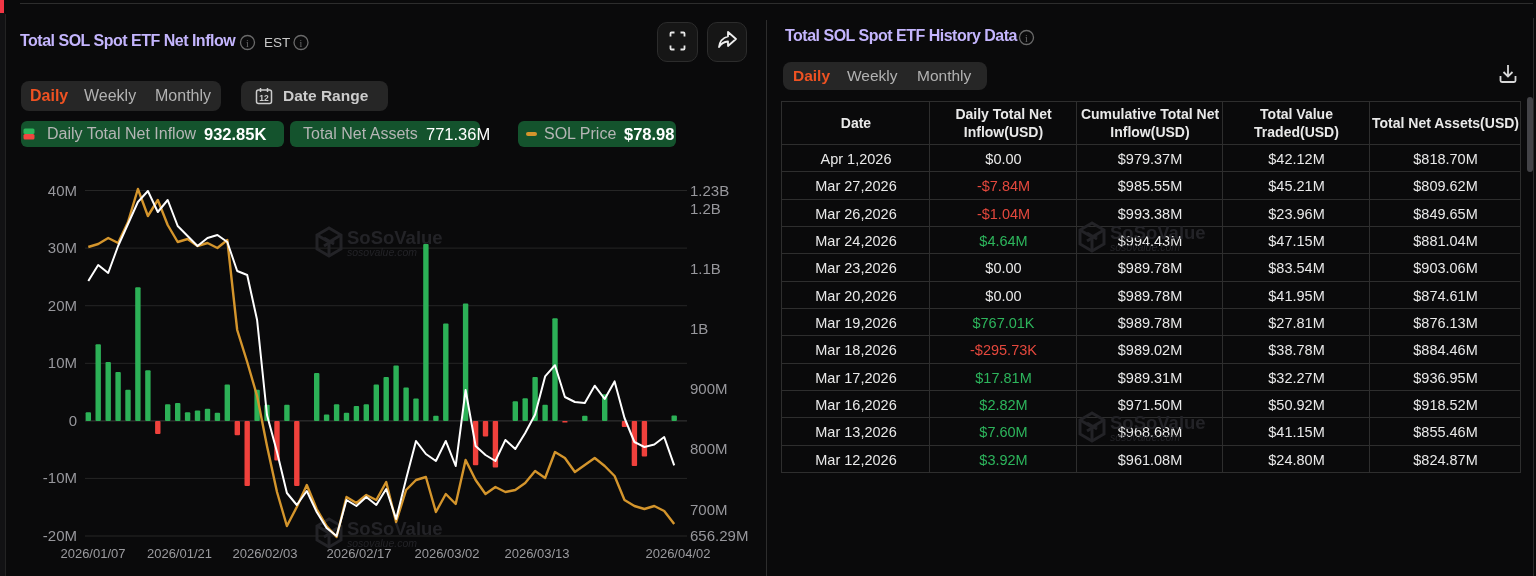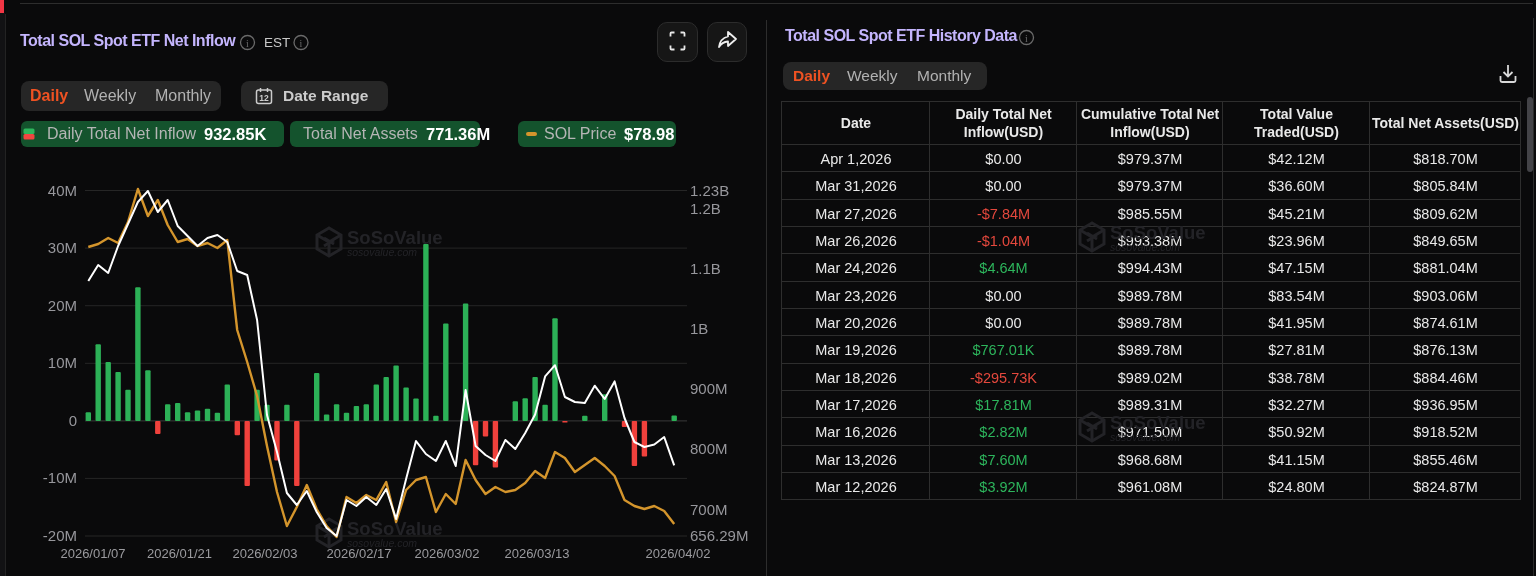--- a/index.html
+++ b/index.html
@@ -73,21 +73,21 @@
       <rect x="0.5" y="6" width="11" height="5.5" rx="1.5" fill="#f14540"></rect>
     </svg>
   <span style="color:#b5b5b5;font-size:16px;margin-left:12px">Daily Total Net Inflow</span>
   <span style="color:#ffffff;font-size:16.5px;font-weight:bold;margin-left:8px">932.85K</span>
 </div>
 <div class="abs chip" style="left:290px;top:121px;width:190px;">
   <svg width="11" height="6" style="margin-left:6px">
       <rect x="0" y="1" width="11" height="4" rx="2" fill="#ffffff"></rect>
     </svg>
   <span style="color:#b5b5b5;font-size:16px;margin-left:7px">Total Net Assets</span>
-  <span style="color:#ffffff;font-size:16.5px;font-weight:bold;margin-left:8px">771.36M</span>
+  <span style="color:#ffffff;font-size:16.5px;font-weight:normal;margin-left:8px">771.36M</span>
 </div>
 <div class="abs chip" style="left:518px;top:121px;width:158px;">
   <svg width="11" height="6" style="margin-left:8px">
       <rect x="0" y="1" width="11" height="4" rx="2" fill="#d4952c"></rect>
     </svg>
   <span style="color:#b5b5b5;font-size:16px;margin-left:7px">SOL Price</span>
   <span style="color:#ffffff;font-size:16.5px;font-weight:bold;margin-left:8px">$78.98</span>
 </div>
 
 <svg width="768" height="576" style="position:absolute;left:0;top:0">
@@ -230,27 +230,20 @@
     </thead>
 <tbody>
 <tr>
         <td>Apr 1,2026</td>
         <td class="">$0.00</td>
         <td>$979.37M</td>
         <td>$42.12M</td>
         <td>$818.70M</td>
       </tr>
 <tr>
-        <td>Mar 31,2026</td>
-        <td class="">$0.00</td>
-        <td>$979.37M</td>
-        <td>$36.60M</td>
-        <td>$805.84M</td>
-      </tr>
-<tr>
         <td>Mar 27,2026</td>
         <td class="tr">-$7.84M</td>
         <td>$985.55M</td>
         <td>$45.21M</td>
         <td>$809.62M</td>
       </tr>
 <tr>
         <td>Mar 26,2026</td>
         <td class="tr">-$1.04M</td>
         <td>$993.38M</td>

